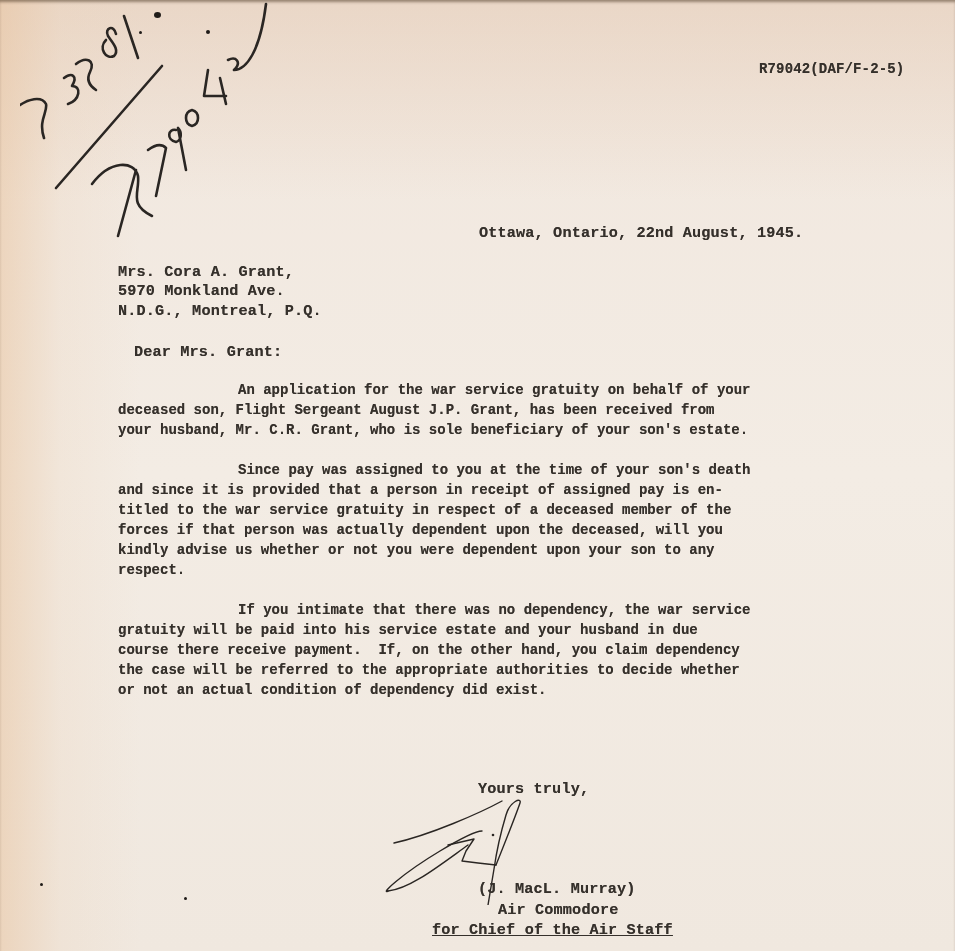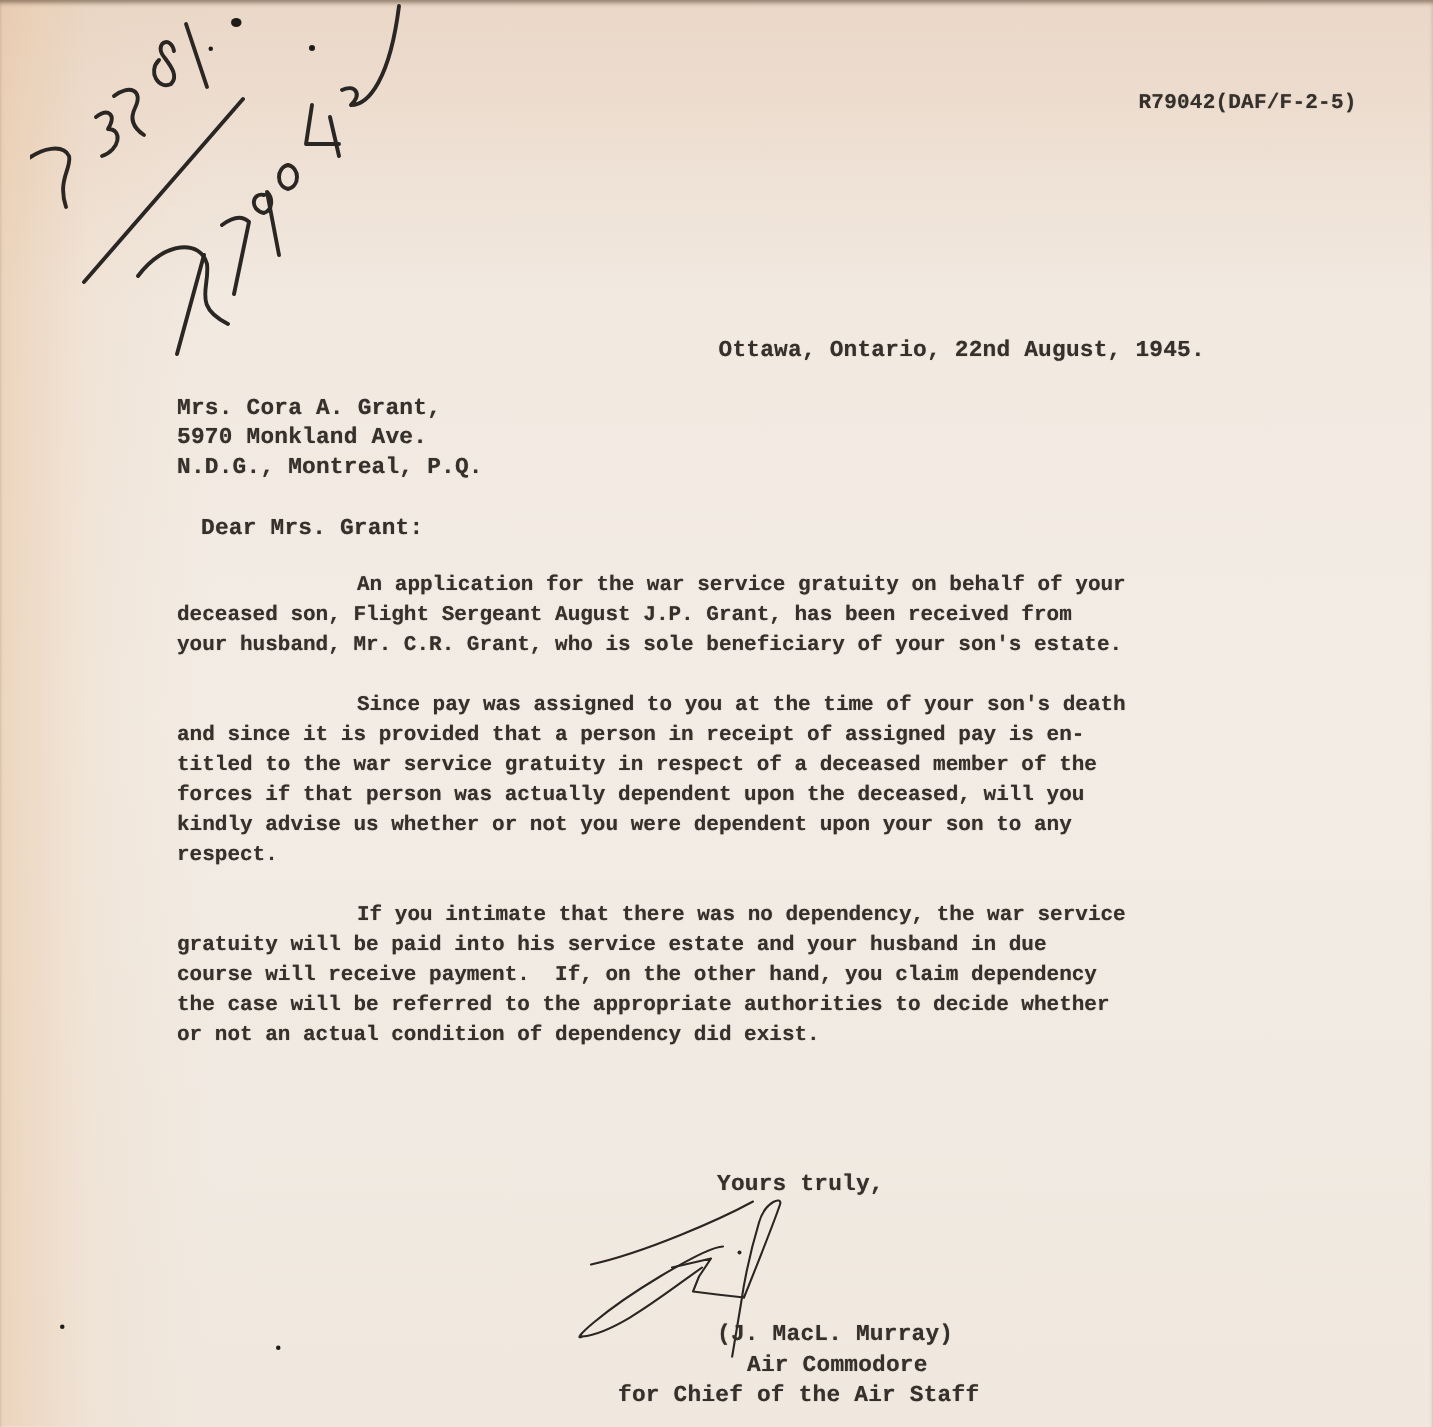--- a/index.html
+++ b/index.html
@@ -42,21 +42,21 @@
       text-shadow: 0 0 0.6px rgba(40,35,30,0.6);
     }
     .para .line.indent { padding-left: 120px; }
     .p1 { top: 380px; }
     .p2 { top: 460px; }
     .p3 { top: 600px; }
     .p4 { top: 720px; }
     .closing { top: 779px; left: 478px; }
     .sig-name { top: 879px; left: 478px; }
     .sig-title { top: 900px; left: 498px; }
-    .sig-role { top: 920px; left: 412px; }
+    .sig-role { top: 920px; left: 432px; text-decoration: underline; }
     .annotation, .signature { position: absolute; }
     .annotation { left: 20px; top: 0px; width: 260px; height: 240px; }
     .signature { left: 380px; top: 795px; width: 170px; height: 110px; }
     .speck { position: absolute; border-radius: 50%; background: #1f1b18; }
   </style>
 </head>
 <body>
 
 <div class="page">
 
@@ -118,21 +118,21 @@
     <span class="line">and since it is provided that a person in receipt of assigned pay is en-</span>
     <span class="line">titled to the war service gratuity in respect of a deceased member of the</span>
     <span class="line">forces if that person was actually dependent upon the deceased, will you</span>
     <span class="line">kindly advise us whether or not you were dependent upon your son to any</span>
     <span class="line">respect.</span>
   </div>
 
   <div class="para p3">
     <span class="line indent">If you intimate that there was no dependency, the war service</span>
     <span class="line">gratuity will be paid into his service estate and your husband in due</span>
-    <span class="line">course will receive payment.  If, on the other hand, you claim dependency</span>
+    <span class="line">course there receive payment.  If, on the other hand, you claim dependency</span>
     <span class="line">the case will be referred to the appropriate authorities to decide whether</span>
     <span class="line">or not an actual condition of dependency did exist.</span>
   </div>
 
 
   <div class="typed closing">Yours truly,</div>
 
   <svg class="signature" viewBox="0 0 170 110">
     <g fill="none" stroke="#2a2623" stroke-width="1.4" stroke-linecap="round" stroke-linejoin="round">
       <path d="M14 48 C 50 40, 100 18, 122 6"></path>

